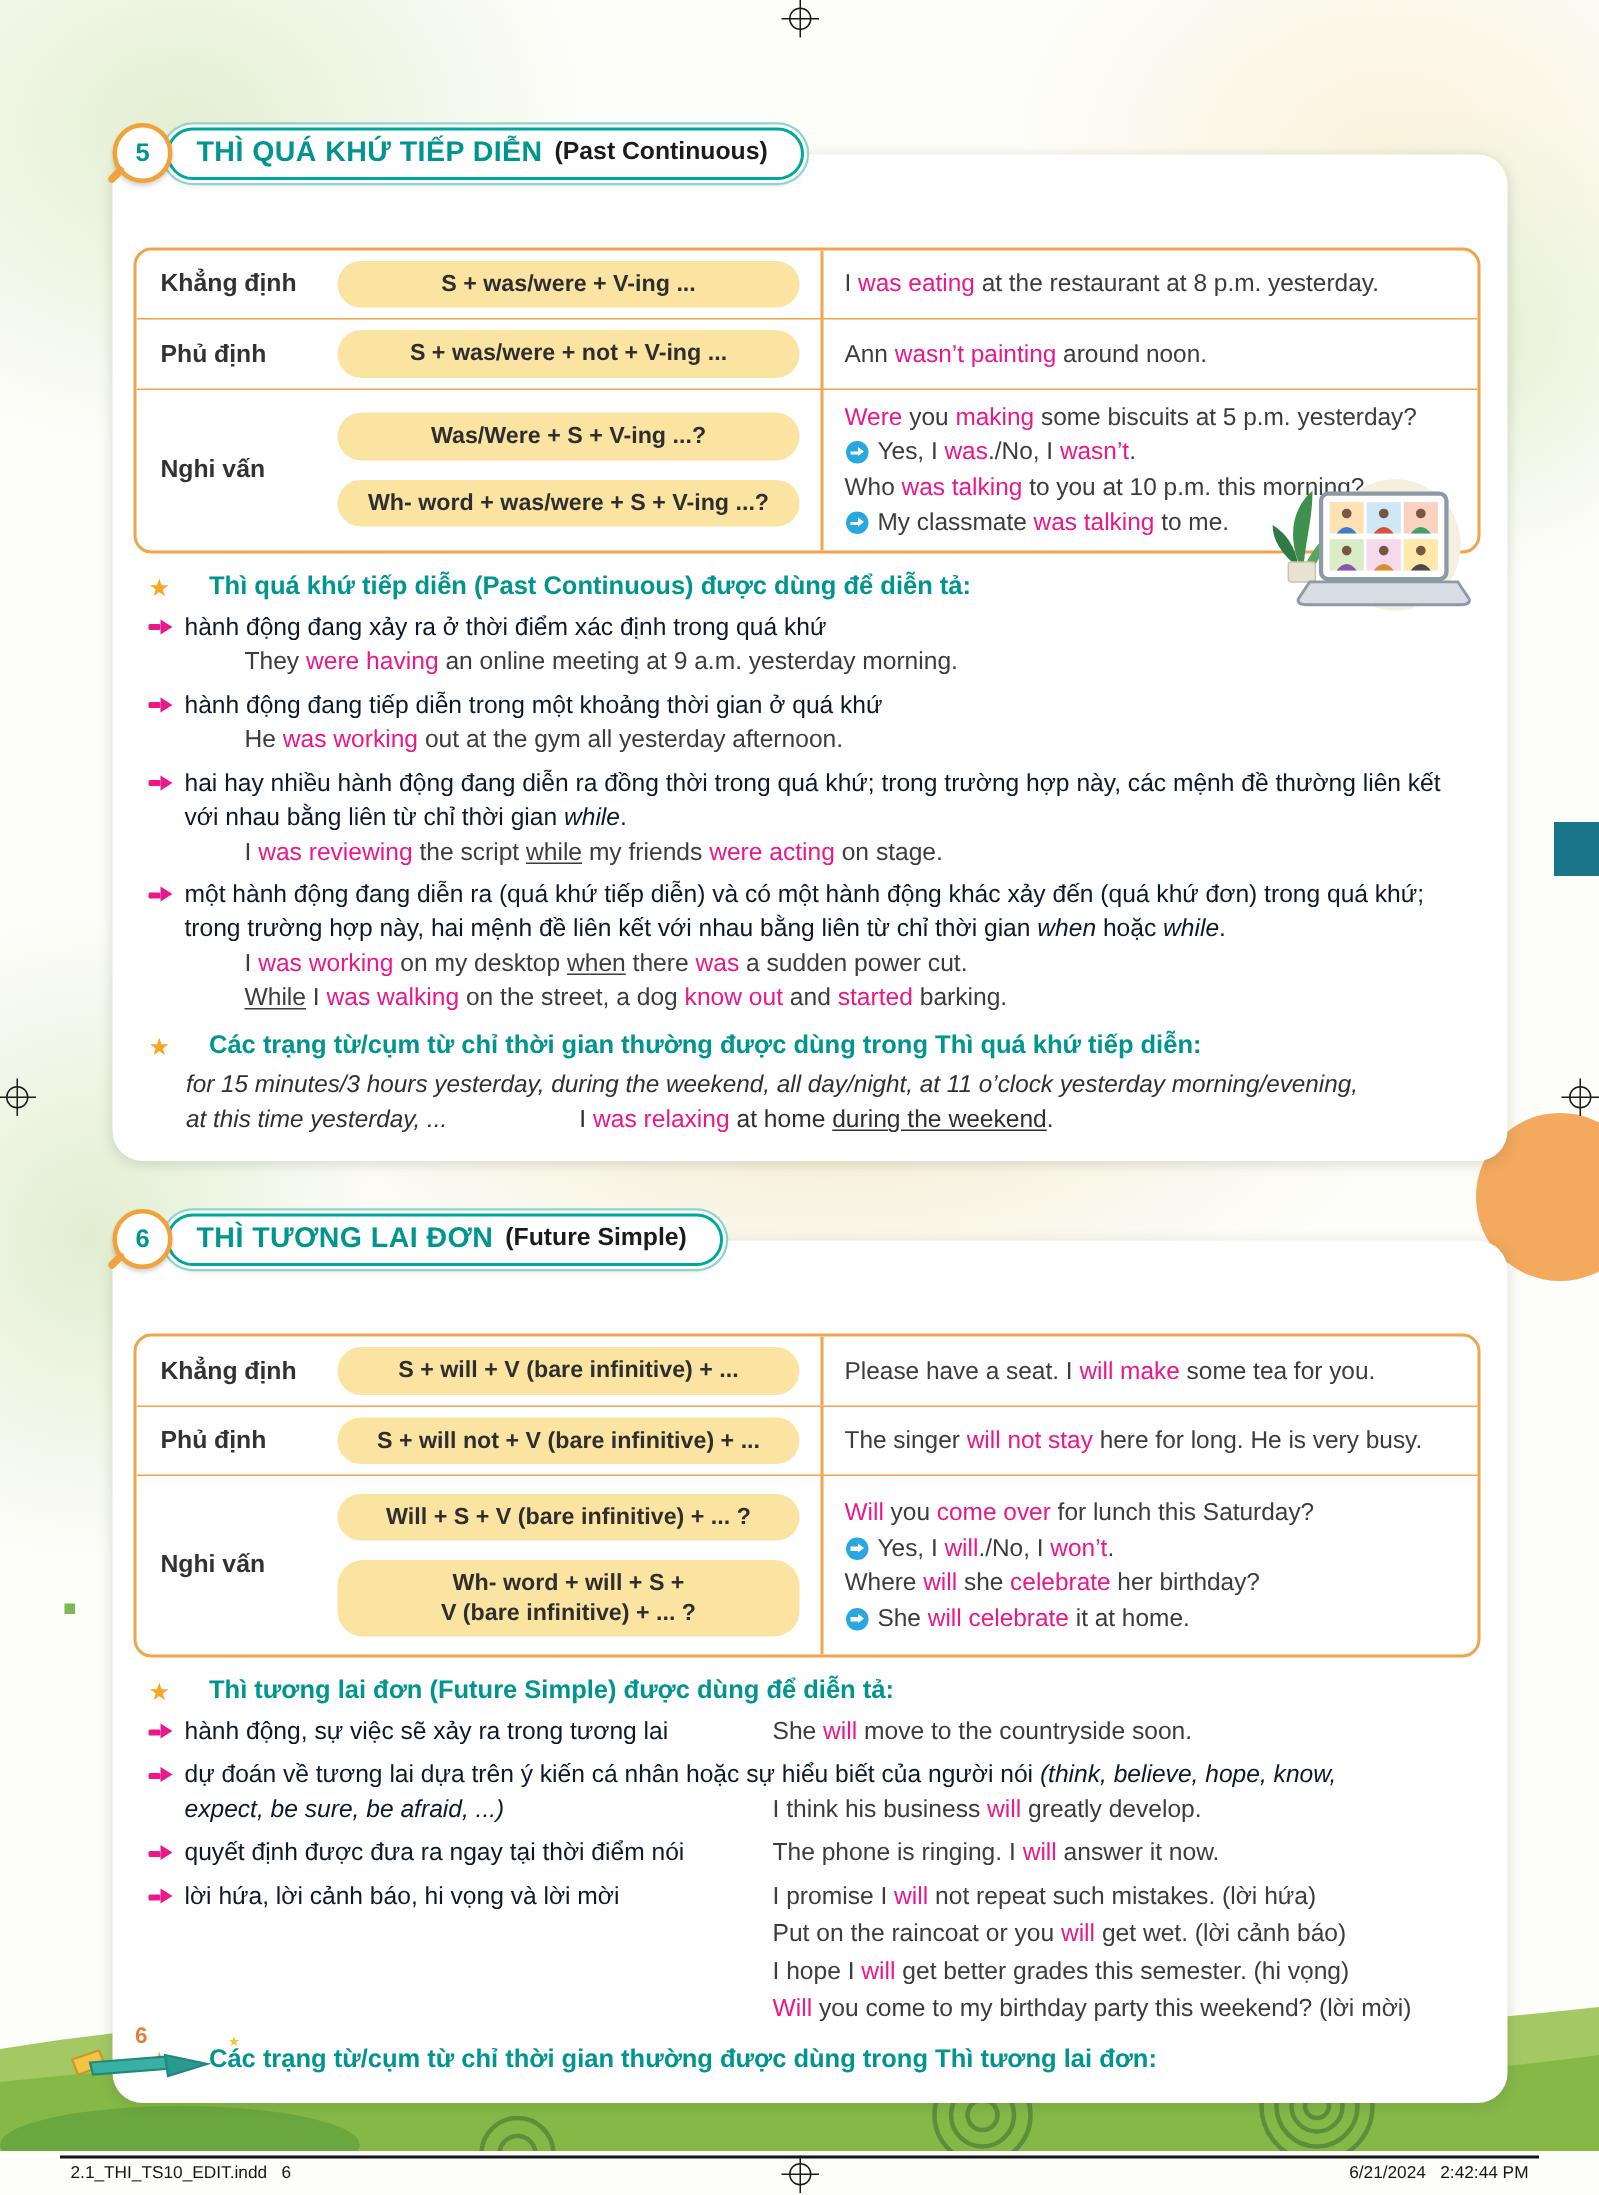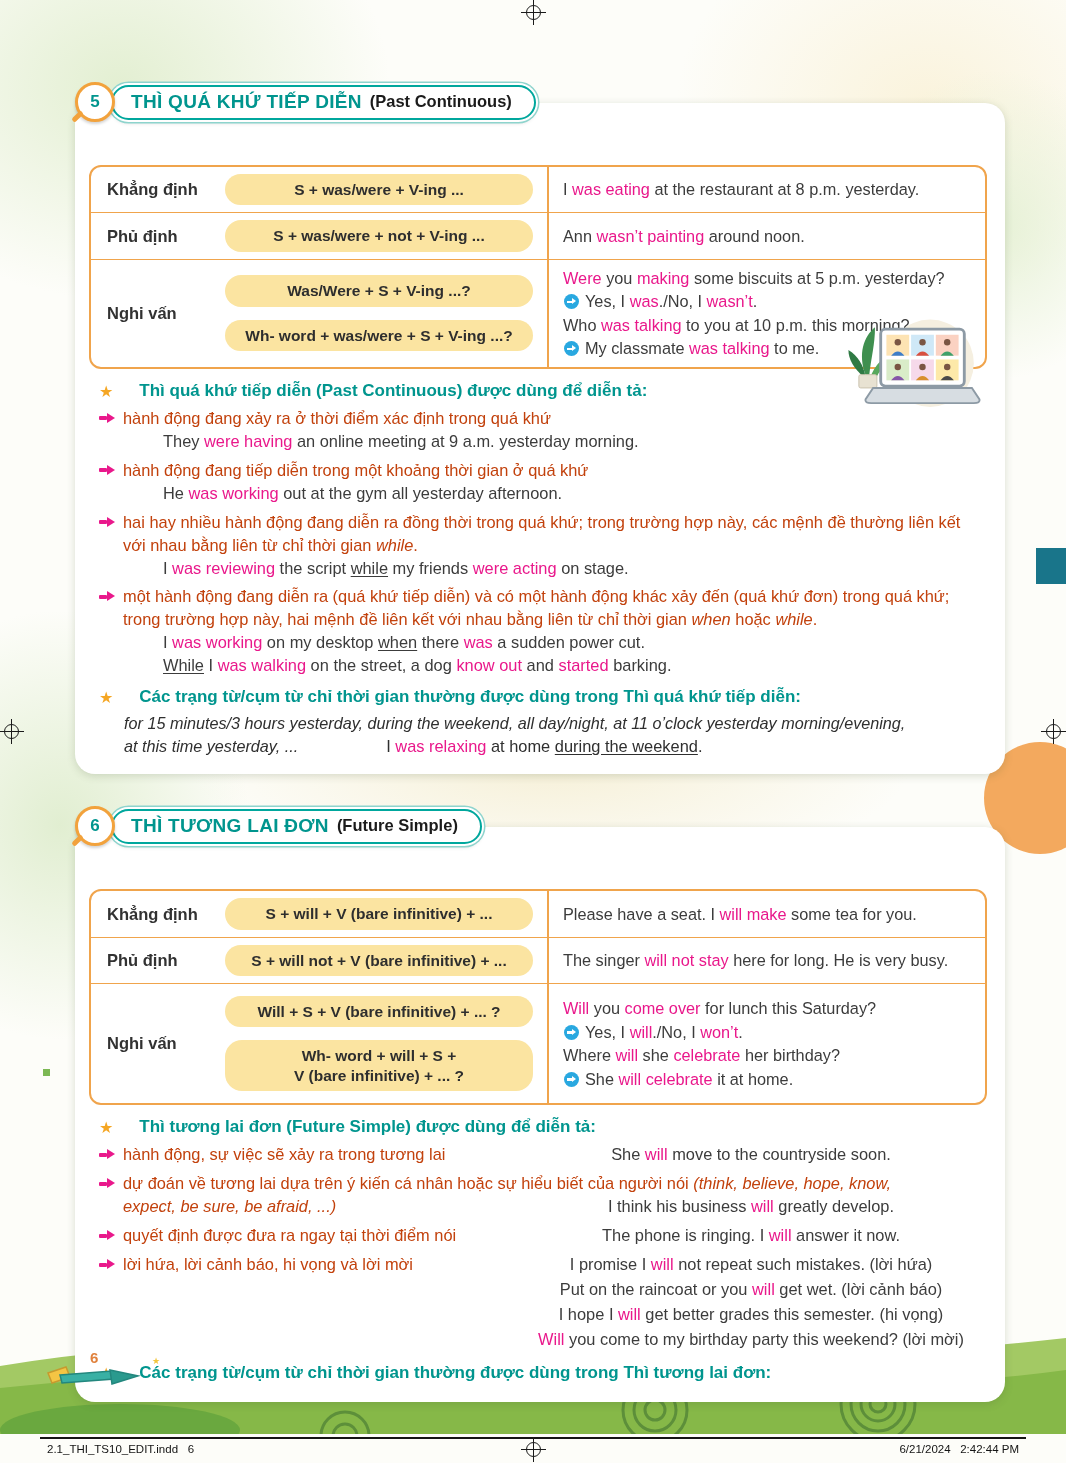--- a/index.html
+++ b/index.html
@@ -85,25 +85,25 @@
   .note-head{display:flex;gap:26px;align-items:flex-start;margin:10px 0 5px 0;}
   .star-icon{color:#f5a623;font-size:16px;flex:none;position:relative;top:1px;}
   .star-icon::before{content:"★";}
   .note-title{color:var(--teal);font-weight:bold;font-size:17px;}
   .bullet{display:flex;align-items:flex-start;margin:6px 0;}
   .arrow-icon{position:relative;flex:none;width:16px;height:11px;margin:6px 8px 0 0;}
   .arrow-icon::before{content:"";position:absolute;left:0;top:3.5px;width:8px;height:4px;background:var(--pink);border-radius:1px;}
   .arrow-icon::after{content:"";position:absolute;right:0;top:0;border-left:8.5px solid var(--pink);
     border-top:5.5px solid transparent;border-bottom:5.5px solid transparent;}
   .bullet-body{flex:1;}
-  .bdesc{font-size:16.4px;line-height:1.4;color:#c2410c;}
+  .bdesc{font-size:16.4px;line-height:1.4;color:#0f172a;}
   .bex{font-size:16.4px;line-height:1.4;margin-left:40px;}
   .bex.inline{margin-left:0;}
   .bullet-grid{display:grid;grid-template-columns:382px 1fr;column-gap:10px;}
-  .bex2{font-size:16.4px;line-height:1.4;text-align:center;}
+  .bex2{font-size:16.4px;line-height:1.4;}
   .exstack > div{margin-bottom:2px;}
   .adv-block{margin:10px 0 2px 10px;}
   .adv-body{margin-left:25px;font-size:16.2px;line-height:1.42;color:#2f2f2f;}
   .adv-row{display:flex;align-items:baseline;}
   .adv-row .bex{margin-left:88px;}
   .adv-ex{margin-left:40px;}
   .seg-i,.i-line{font-style:italic;}
   .seg-pink{color:var(--pink);}
   .seg-u{text-decoration:underline;text-underline-offset:2px;}
   .illust{position:absolute;right:16px;top:212px;width:152px;height:106px;}

